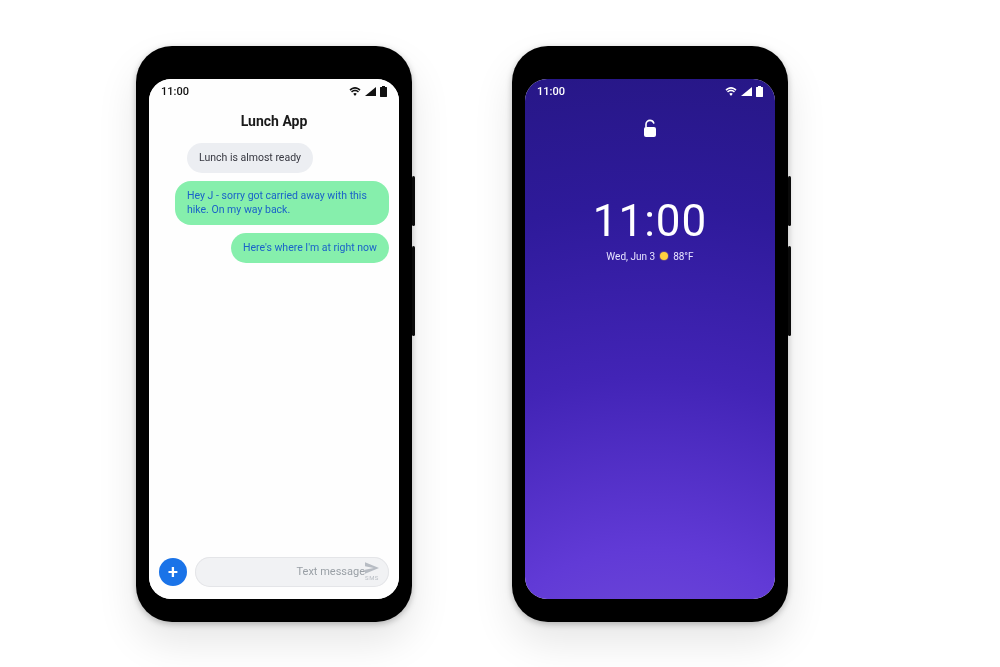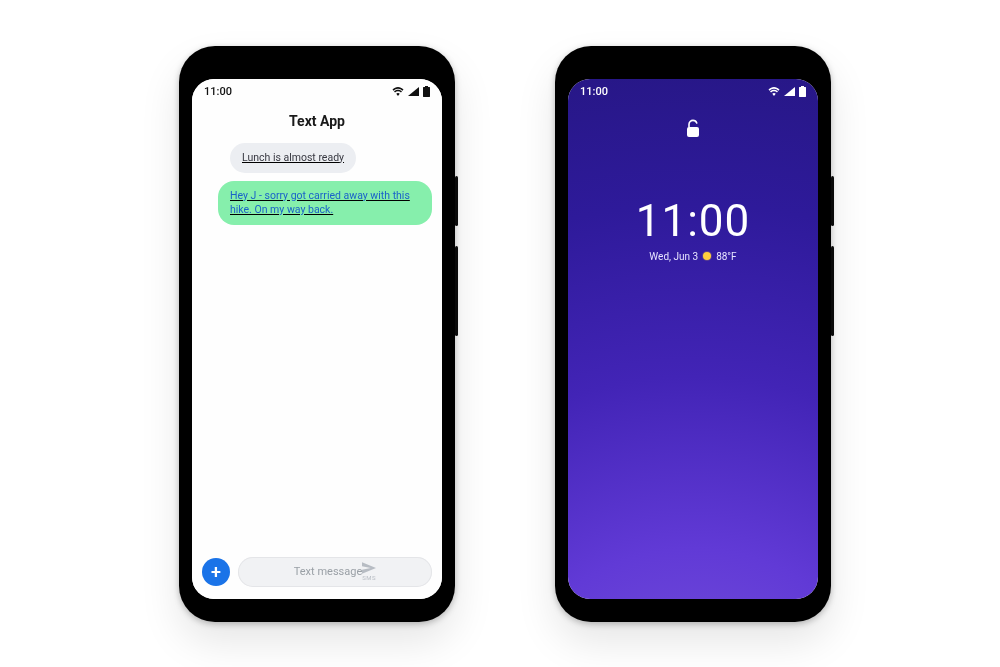--- a/index.html
+++ b/index.html
@@ -13,21 +13,20 @@
     overflow: hidden;
   }
   .stage {
     position: relative;
     width: 924px;
     height: 667px;
     display: flex;
     align-items: center;
     justify-content: center;
     gap: 100px;
-    padding-left: 43px;
   }
 
   
   .phone {
     position: relative;
     width: 276px;
     height: 576px;
     border-radius: 36px;
     background: #000;
     box-shadow: 0 2px 6px rgba(0,0,0,0.25), 0 20px 40px rgba(0,0,0,0.10);
@@ -116,21 +115,20 @@
     padding: 0 10px;
     display: flex;
     flex-direction: column;
     gap: 8px;
     overflow: hidden;
   }
   .row {
     display: flex;
     align-items: flex-start;
     gap: 6px;
-    text-decoration: underline;
   }
   .row.in  { justify-content: flex-start; }
   .row.out { justify-content: flex-end; }
   .avatar {
     width: 22px;
     height: 22px;
     border-radius: 50%;
     background: #d5d8de;
     position: relative;
     flex: 0 0 auto;
@@ -189,21 +187,21 @@
     flex: 0 0 auto;
   }
   .compose-field {
     flex: 1;
     height: 30px;
     border-radius: 15px;
     background: #f1f2f4;
     box-shadow: inset 0 0 0 1px #e4e5e8;
     display: flex;
     align-items: center;
-    justify-content: center;
+    justify-content: flex-end;
     padding: 0 10px;
   }
   .compose-placeholder {
     color: #9aa0a6;
     font-size: 11px;
   }
   .compose-send {
     display: flex;
     flex-direction: column;
     align-items: center;
@@ -280,34 +278,37 @@
                 </svg>
               <svg width="11" height="9" viewBox="0 0 22 18">
                   <path fill="currentColor" d="M0 18L22 18 22 0z"></path>
                 </svg>
               <svg width="7" height="11" viewBox="0 0 14 22">
                   <path fill="currentColor" d="M10 0H4v2H1c-0.6 0-1 0.4-1 1v18c0 0.6 0.4 1 1 1h12c0.6 0 1-0.4 1-1V3c0-0.6-0.4-1-1-1h-3V0z"></path>
                 </svg>
             </span>
           </div>
 
-          <div class="chat-title">Text App</div>
+          <div class="chat-title">Lunch App</div>
 
           <div class="chat-thread">
 
             <div class="row in">
               <span class="avatar-spacer"></span>
               <div class="bubble in">Lunch is almost ready</div>
             </div>
 
 
             <div class="row out">
               <div class="bubble out">Hey J - sorry got carried away with this hike. On my way back.</div>
             </div>
 
+            <div class="row out">
+              <div class="bubble out">Here's where I'm at right now</div>
+            </div>
           </div>
 
           <div class="composer">
             <div class="compose-add">
               <span>+</span>
             </div>
             <div class="compose-field">
               <span class="compose-placeholder">Text message</span>
               <span class="compose-send">
                 <svg width="14" height="12" viewBox="0 0 24 20">

